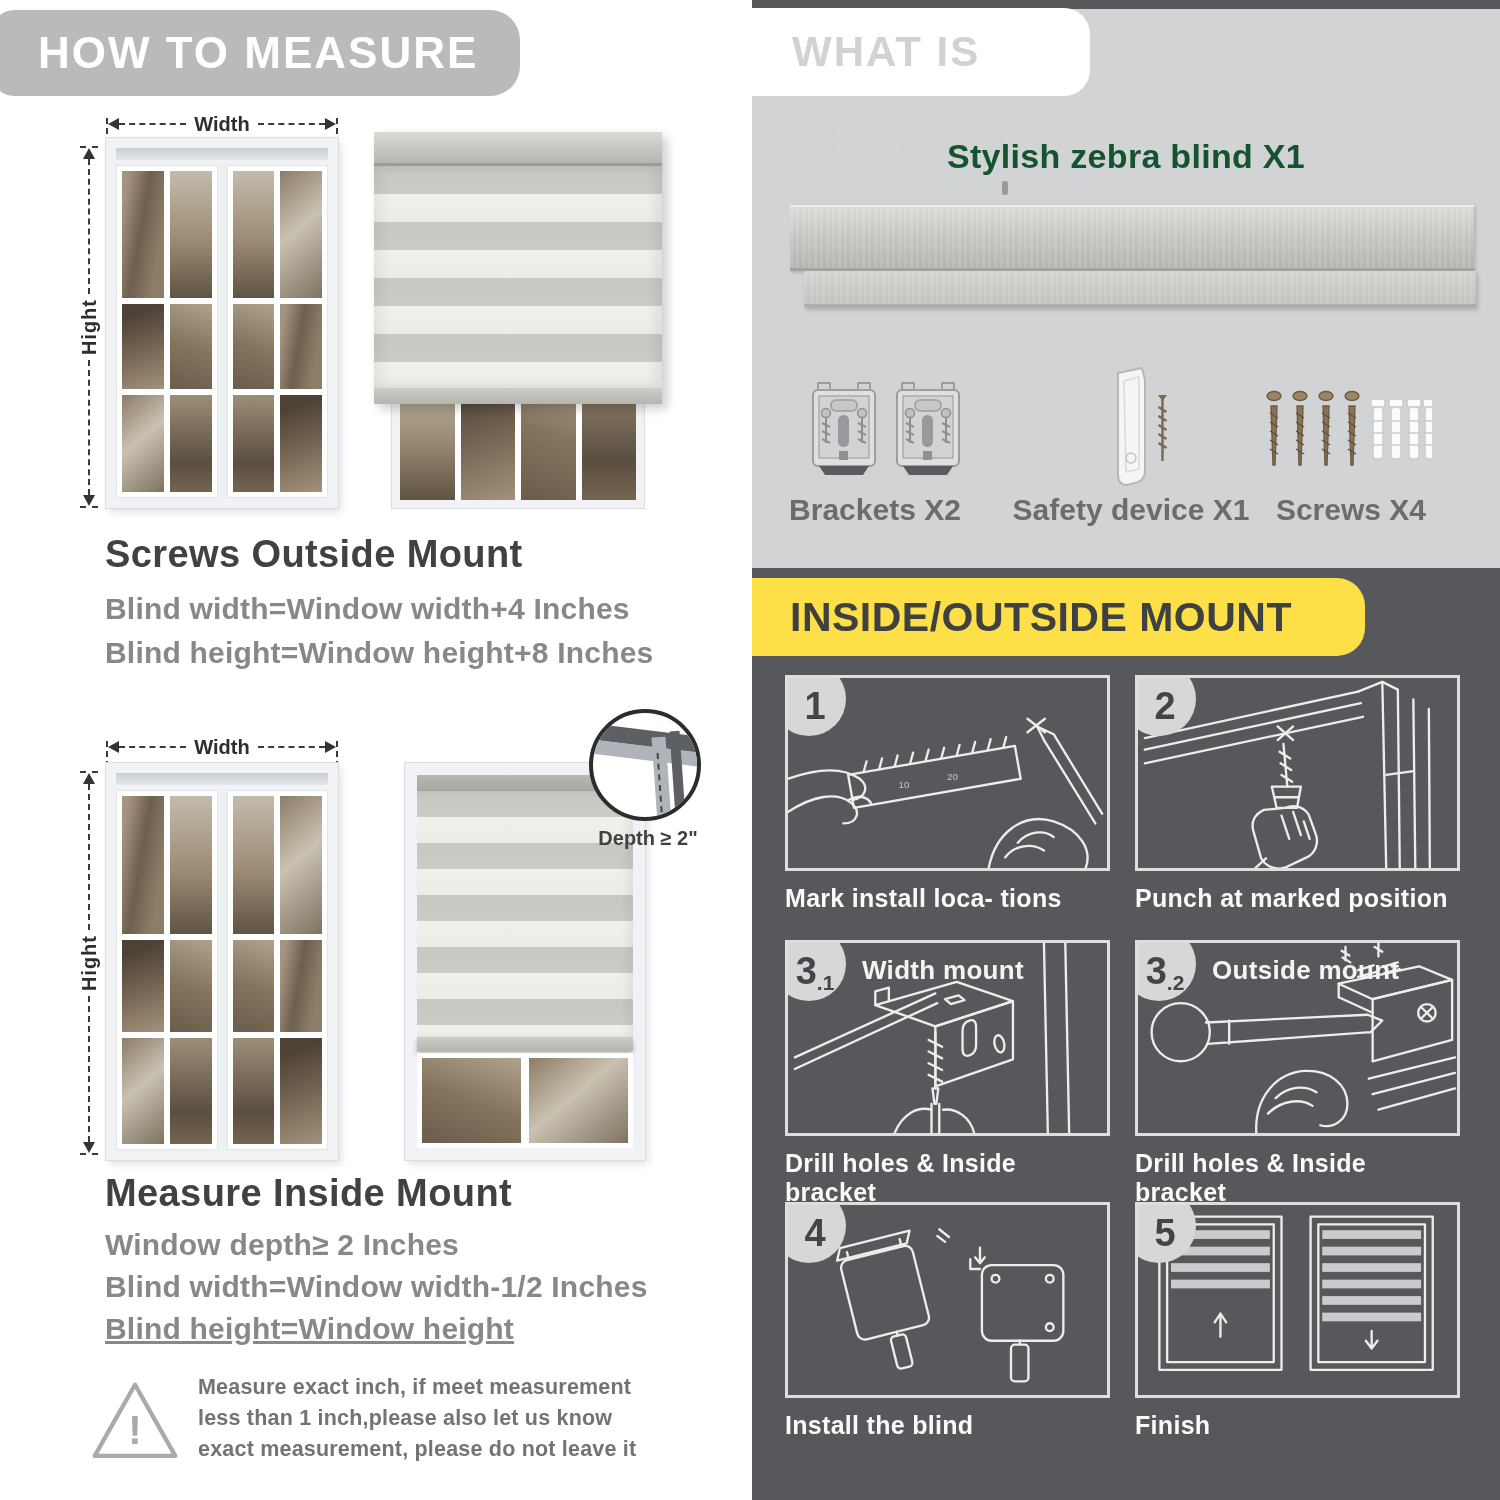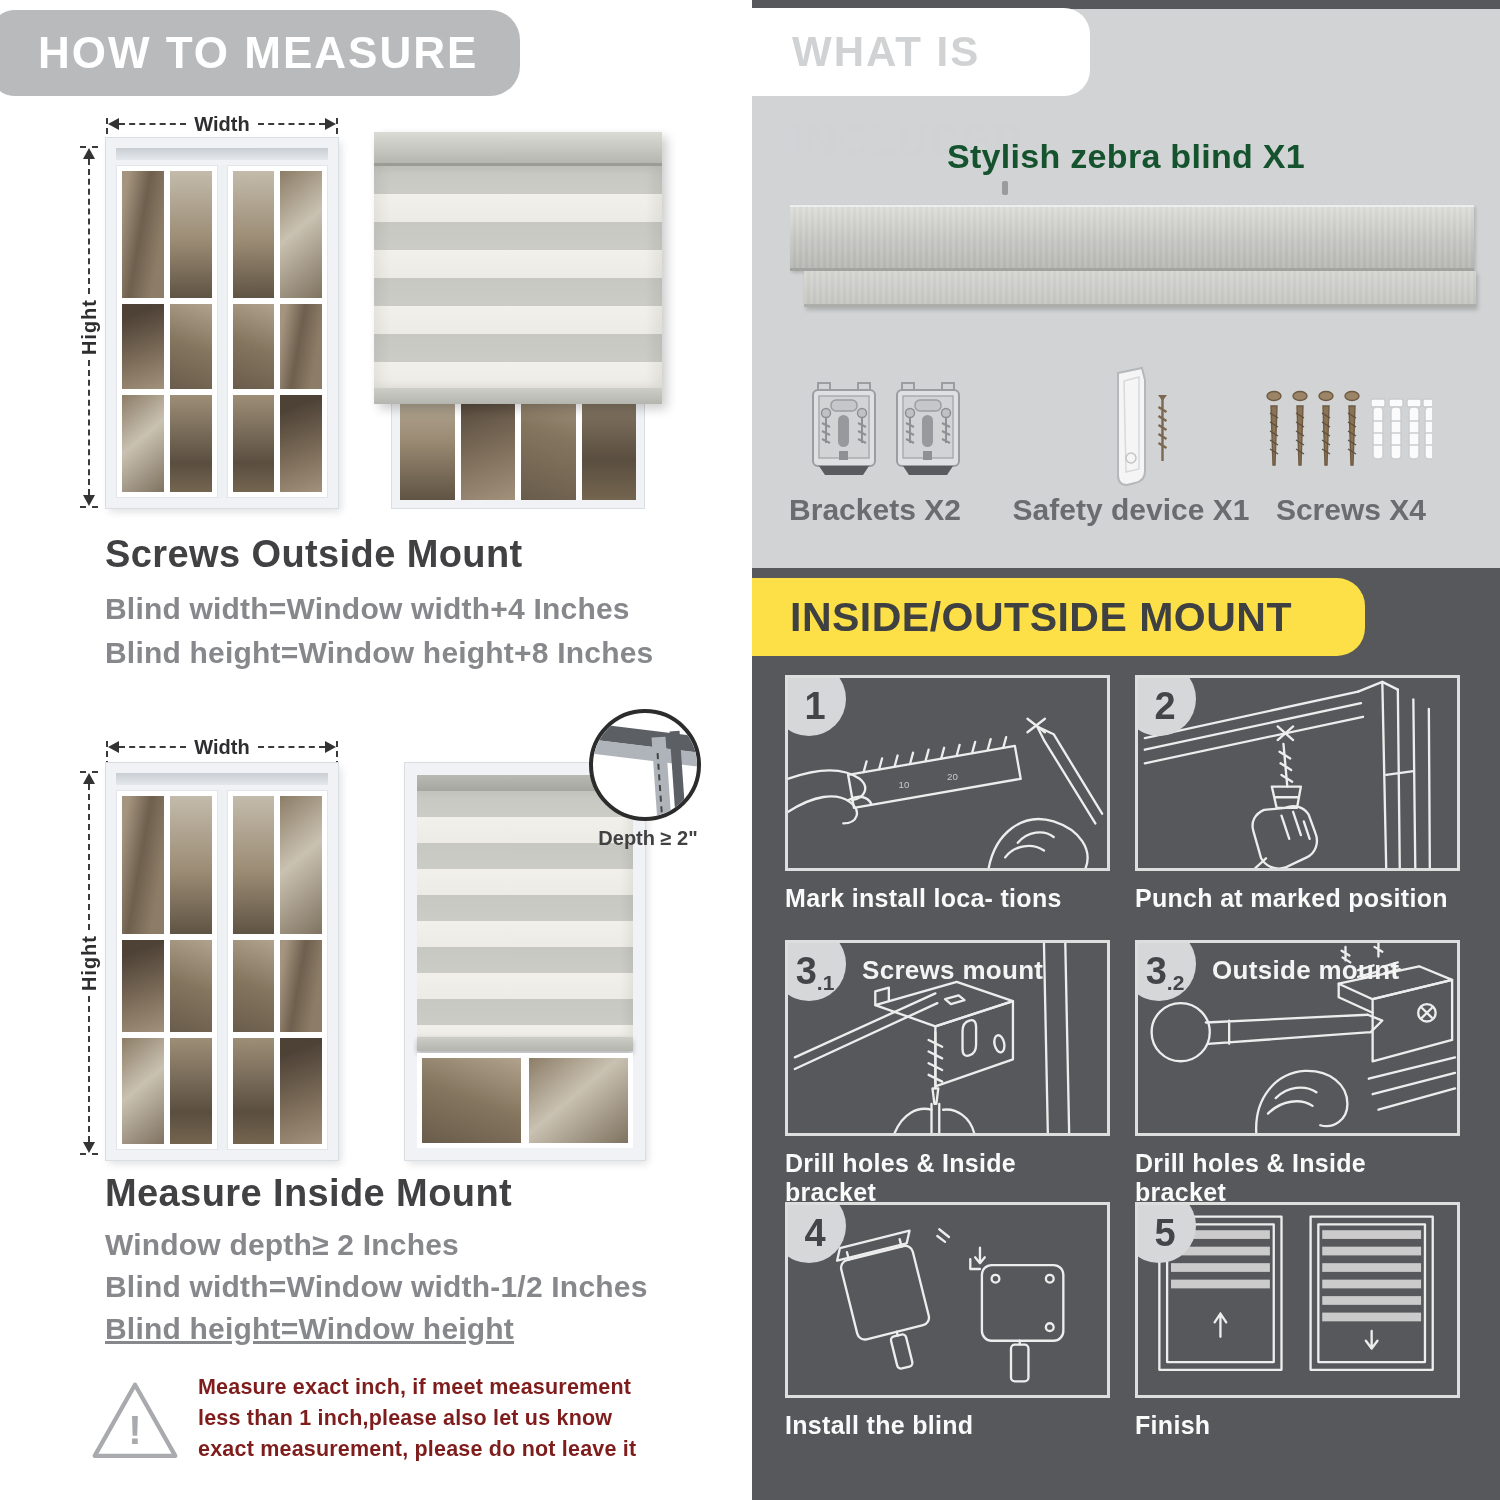--- a/index.html
+++ b/index.html
@@ -70,21 +70,21 @@
   
   .zoom-circle { position:absolute; width:112px; height:112px; border-radius:50%; border:4px solid #2c2c2c; background:#fff; overflow:hidden; }
   .zc-band1 { position:absolute; left:-20px; top:18px; width:160px; height:16px; background:#5c6065; transform:rotate(7deg); }
   .zc-band2 { position:absolute; left:-20px; top:34px; width:160px; height:14px; background:#aeb4ba; transform:rotate(7deg); }
   .zc-vert { position:absolute; right:28px; top:24px; width:14px; height:100px; background:#aeb4ba; transform:rotate(-4deg); }
   .zc-vert2 { position:absolute; right:14px; top:18px; width:10px; height:100px; background:#5c6065; transform:rotate(-4deg); }
   .zc-dash { position:absolute; right:36px; top:40px; height:70px; border-left:2px dashed #444; transform:rotate(-4deg); }
   .depth-label { position:absolute; font-size:20px; font-weight:bold; color:#414042; text-align:center; }
 
   
-  .warning-text { position:absolute; font-size:21.5px; font-weight:bold; color:#7f1d1d; line-height:1.45; letter-spacing:.2px; }
+  .warning-text { position:absolute; font-size:21.5px; font-weight:bold; color:#737373; line-height:1.45; letter-spacing:.2px; }
 
   
   .right-col { position:absolute; left:752px; top:0; width:748px; height:1500px; background:#57585b; }
   .top-strip { position:absolute; left:0; top:0; width:748px; height:9px; background:#57585b; }
   .included { position:absolute; left:0; top:9px; width:748px; height:559px; background:#d2d3d5; }
   .wi-header { position:absolute; left:0; top:-1px; width:338px; height:88px; background:#fff;
     border-radius:0 26px 26px 0; color:#d0d2d3; font-weight:bold; font-size:42px; letter-spacing:2px;
     line-height:88px; padding-left:40px; }
   .blind-label { position:absolute; left:0; top:128px; width:100%; text-align:center; font-size:34px; font-weight:bold; color:#14532d; letter-spacing:.3px; }
   .bar-top { position:absolute; left:38px; top:196px; width:684px; height:66px;
@@ -431,21 +431,21 @@
             <path d="M150 92 L150 150 M143 100 l14 7 M143 112 l14 7 M143 124 l14 7 M143 136 l14 7"></path>
             <path d="M147 150 L153 150 L151 166 L149 166 Z"></path>
             <path d="M146 166 L146 196 M154 166 L154 196"></path>
             <path d="M108 196 C 116 176, 132 168, 146 172 M190 196 C 186 180, 172 170, 158 172"></path>
           </g>
             </svg>
           <div class="badge">
               <span class="num">3</span>
               <span class="sub">.1</span>
             </div>
-          <div class="tile-title">Screws mount</div>
+          <div class="tile-title">Width mount</div>
         </div>
         <div class="caption">Drill holes &amp;  Inside bracket</div>
       </div>
 
       <div class="step" style="left:383px; top:372px;">
         <div class="tile">
           <svg viewBox="0 0 325 196">
               <g class="art">
             <path d="M212 18 V4 M208 8 l8 5 M209 15 l8 5 M246 14 V0 M242 4 l8 5"></path>
             <path d="M225 28 l16 -5 M225 35 l18 -5 M252 24 l14 -4 M252 31 l16 -4"></path>

